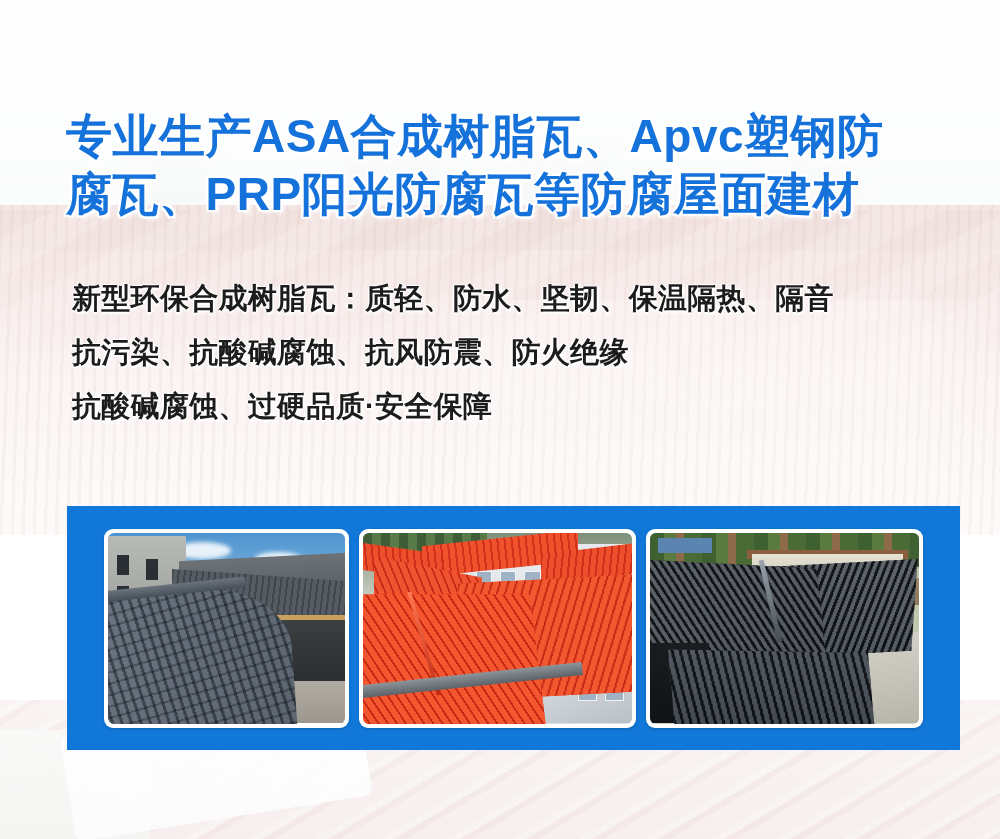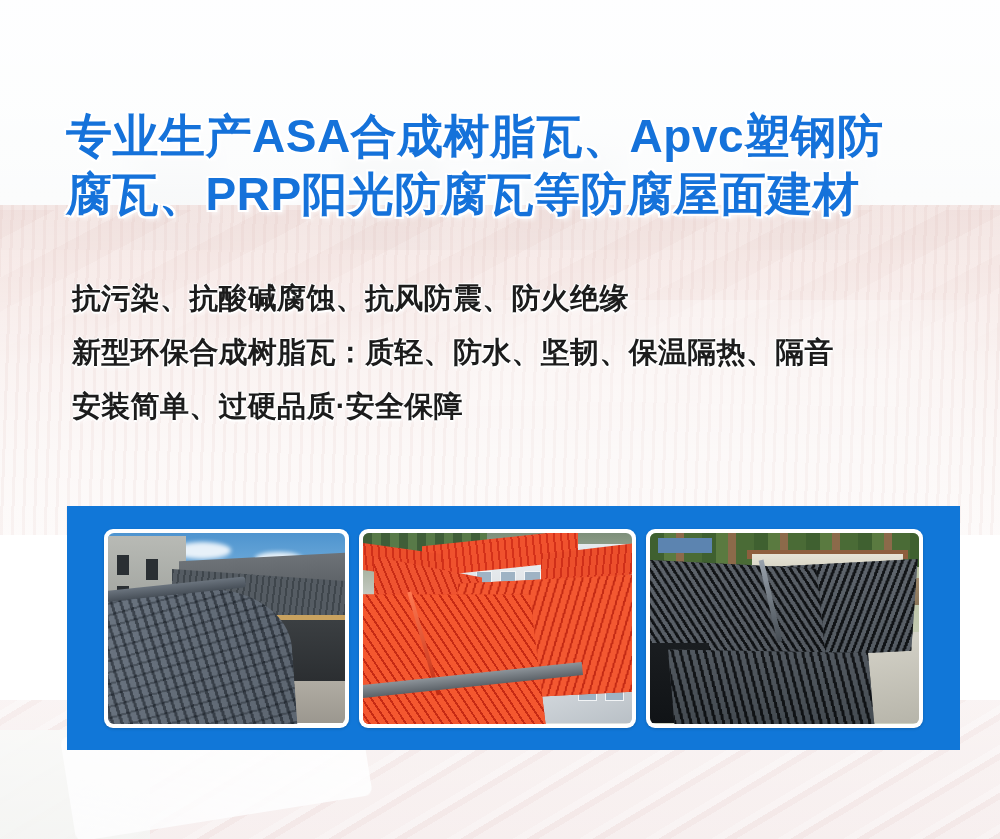--- a/index.html
+++ b/index.html
@@ -347,23 +347,23 @@
     <div class="bg-closeup-ridge"></div>
     <div class="bg-veil"></div>
   </div>
 
   <div class="content">
 
     <h1 class="headline">专业生产ASA合成树脂瓦、Apvc塑钢防
 腐瓦、PRP阳光防腐瓦等防腐屋面建材</h1>
 
     <div class="subhead">
+      <div class="sub-line">新型环保合成树脂瓦：质轻、防水、坚韧、保温隔热、隔音</div>
       <div class="sub-line">抗污染、抗酸碱腐蚀、抗风防震、防火绝缘</div>
-      <div class="sub-line">新型环保合成树脂瓦：质轻、防水、坚韧、保温隔热、隔音</div>
-      <div class="sub-line">安装简单、过硬品质·安全保障</div>
+      <div class="sub-line">抗酸碱腐蚀、过硬品质·安全保障</div>
     </div>
 
     <div class="gallery">
 
       <div class="photo-frame frame-1">
         <div class="photo">
           <div class="p1-sky"></div>
           <div class="p1-cloud" style="left:28%; top:5%;  width:24%; height:9%;"></div>
           <div class="p1-cloud" style="left:62%; top:10%; width:20%; height:7%;"></div>
           <div class="p1-cloud" style="left:6%;  top:14%; width:14%; height:6%;"></div>

